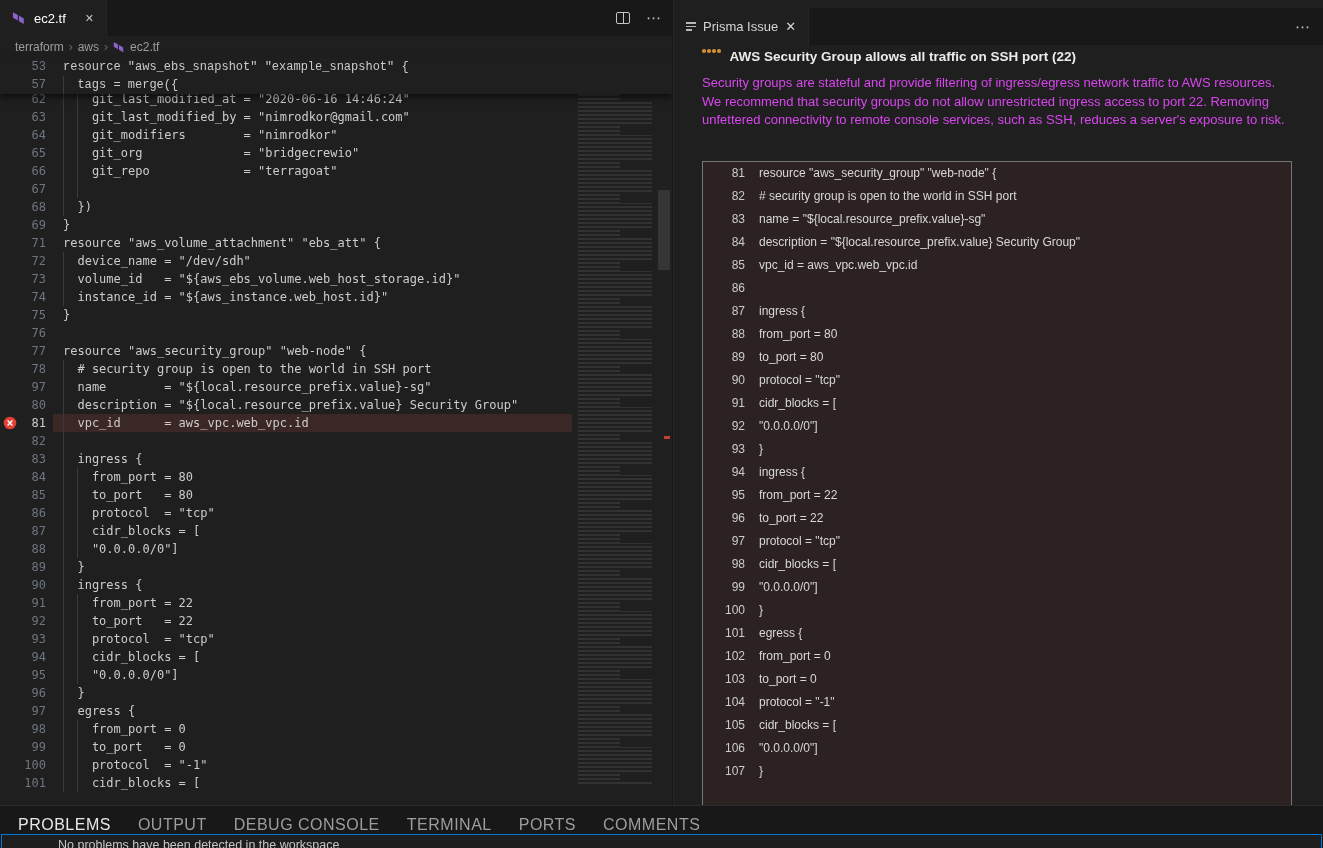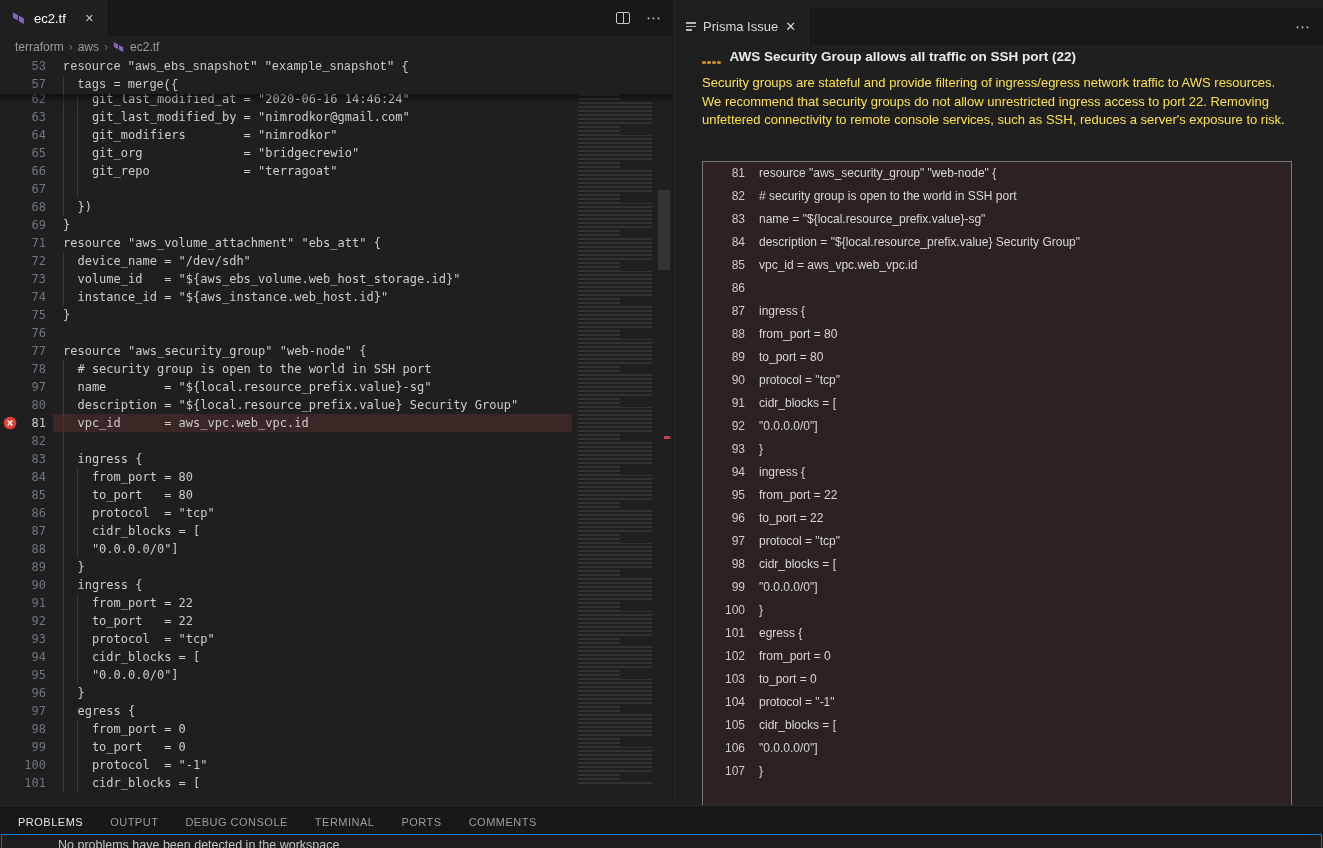--- a/index.html
+++ b/index.html
@@ -60,40 +60,40 @@
   .issue-panel { position:absolute; left:673px; top:0; width:650px; height:805px;
     background:#1f1f1f; overflow:hidden; border-left:1px solid #252525; }
   .issue-tabbar { position:absolute; left:0; top:8px; right:0; height:37px; background:#181818; }
   .issue-tab { position:absolute; left:0; top:0; height:37px; display:flex; align-items:center;
     gap:7px; padding:0 12px; background:#1f1f1f; border-right:1px solid #252525;
     color:#d6d6d6; font-size:13px; cursor:pointer; }
   .listlines { display:inline-flex; flex-direction:column; gap:2px; }
   .listlines i { display:block; height:1.4px; background:#b9b9b9; }
   .issue-more { position:absolute; right:12px; top:10px; }
 
-  .issue-title { position:absolute; left:28px; top:49px; display:flex; align-items:flex-end;
+  .issue-title { position:absolute; left:28px; top:49px; display:flex; align-items:flex-start;
     gap:9px; color:#ebebeb; font-size:13.5px; font-weight:bold; }
   .sevdots { display:inline-flex; gap:1.5px; align-items:center; }
   .sevdots i { width:3.5px; height:3.5px; border-radius:50%; background:#cf8e2f; }
-  .issue-desc { position:absolute; left:28px; top:74px; width:594px; color:#fde047;
+  .issue-desc { position:absolute; left:28px; top:74px; width:594px; color:#d946ef;
     font-size:13px; line-height:18.5px; }
 
   .issue-block { position:absolute; left:28px; top:161px; width:590px; height:700px;
     background:#2c2222; border:1px solid #767676; }
   .block-header { height:24px; line-height:23px; padding-left:10px; color:#ededed;
     font-size:12px; font-weight:bold; border-bottom:1px solid #767676; }
   .bl { position:relative; height:23px; font-size:12px; line-height:23px; color:#d8d8d8; }
   .bl .num { position:absolute; left:0; top:0; width:42px; text-align:right; color:#cccccc; }
   .bl .txt { position:absolute; left:56px; top:0; white-space:pre; }
 
   
   .bottom-panel { position:absolute; left:0; top:805px; width:1323px; height:43px;
     background:#181818; border-top:1px solid #2b2b2b; }
   .ptabs { position:absolute; left:18px; top:10px; display:flex; gap:27px; }
-  .ptab { font-size:11px; letter-spacing:0.5px; color:#9d9d9d; padding-bottom:6px;
+  .ptab { font-size:16px; letter-spacing:0.5px; color:#9d9d9d; 
     cursor:pointer; }
   .ptab.active { color:#e7e7e7; border-bottom:1.5px solid #3794ff; }
 
   .problems-content { position:absolute; left:1px; top:28px; width:1321px; height:17px;
     border:1px solid #0078d4; background:#1e1e1e; overflow:hidden; }
   .problems-msg { position:absolute; left:56px; top:3px; color:#c5c5c5; font-size:12.5px; }
 
   svg { display:block; }
 </style>
 </head>

